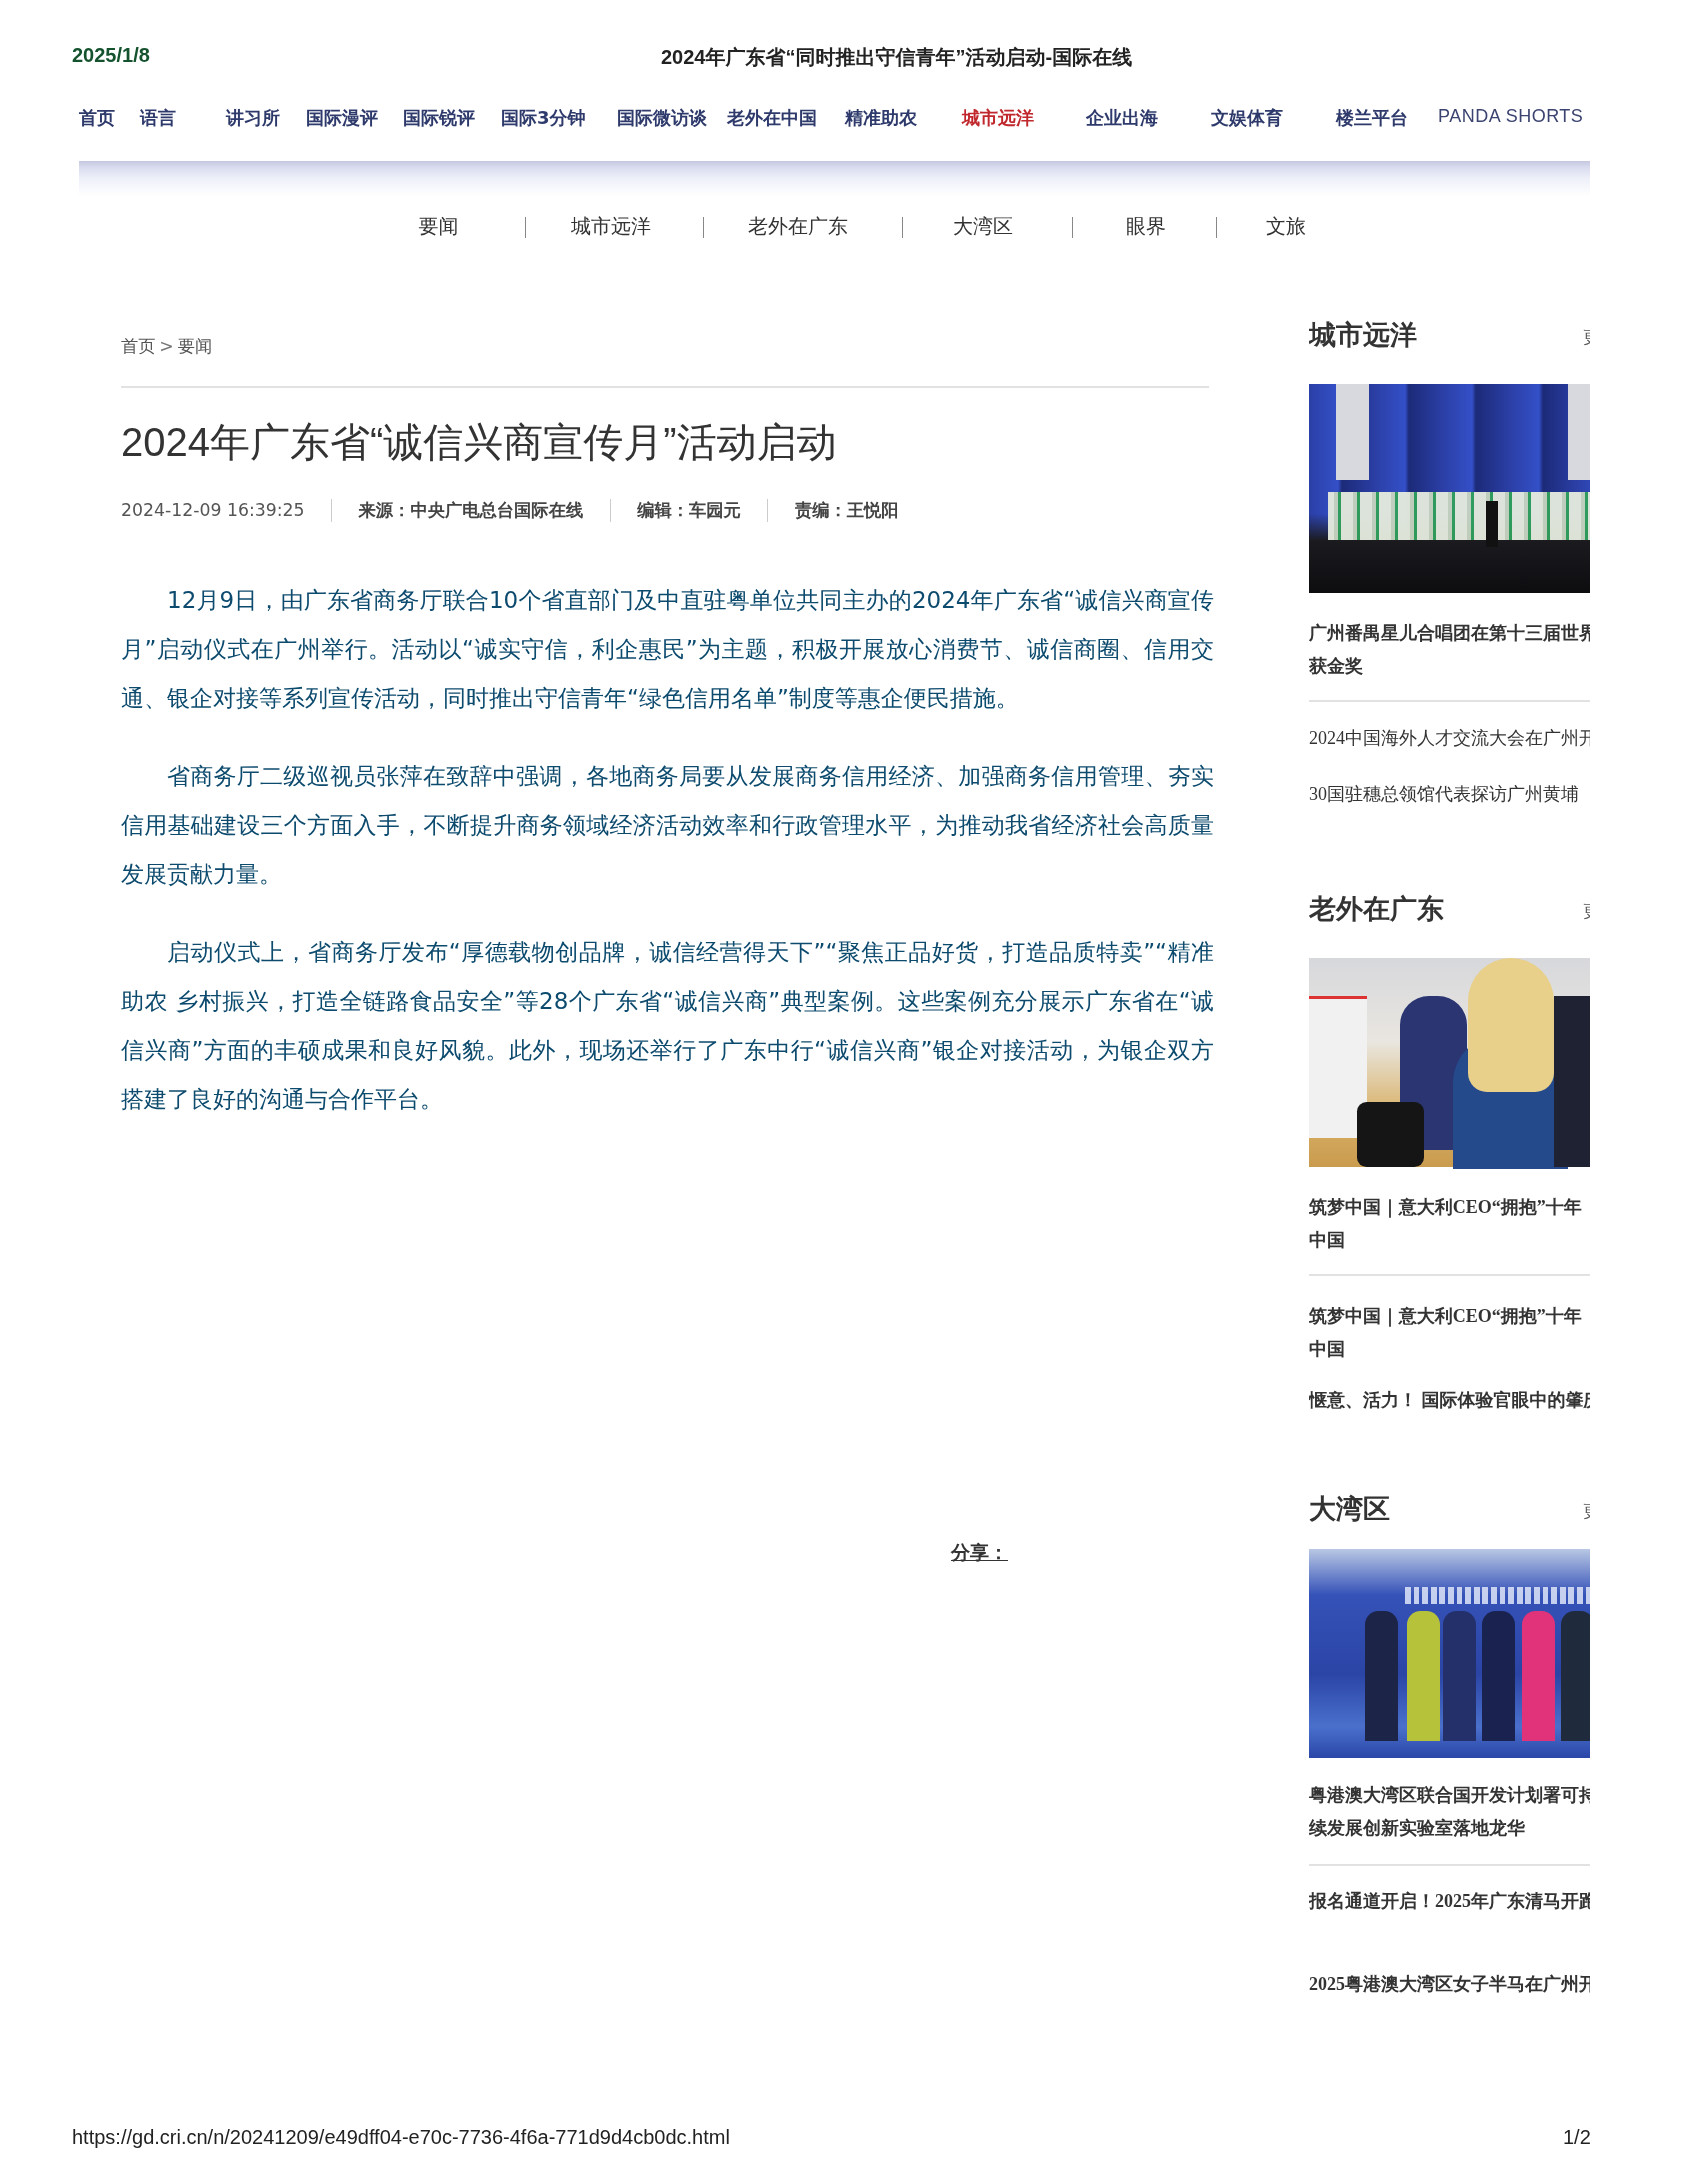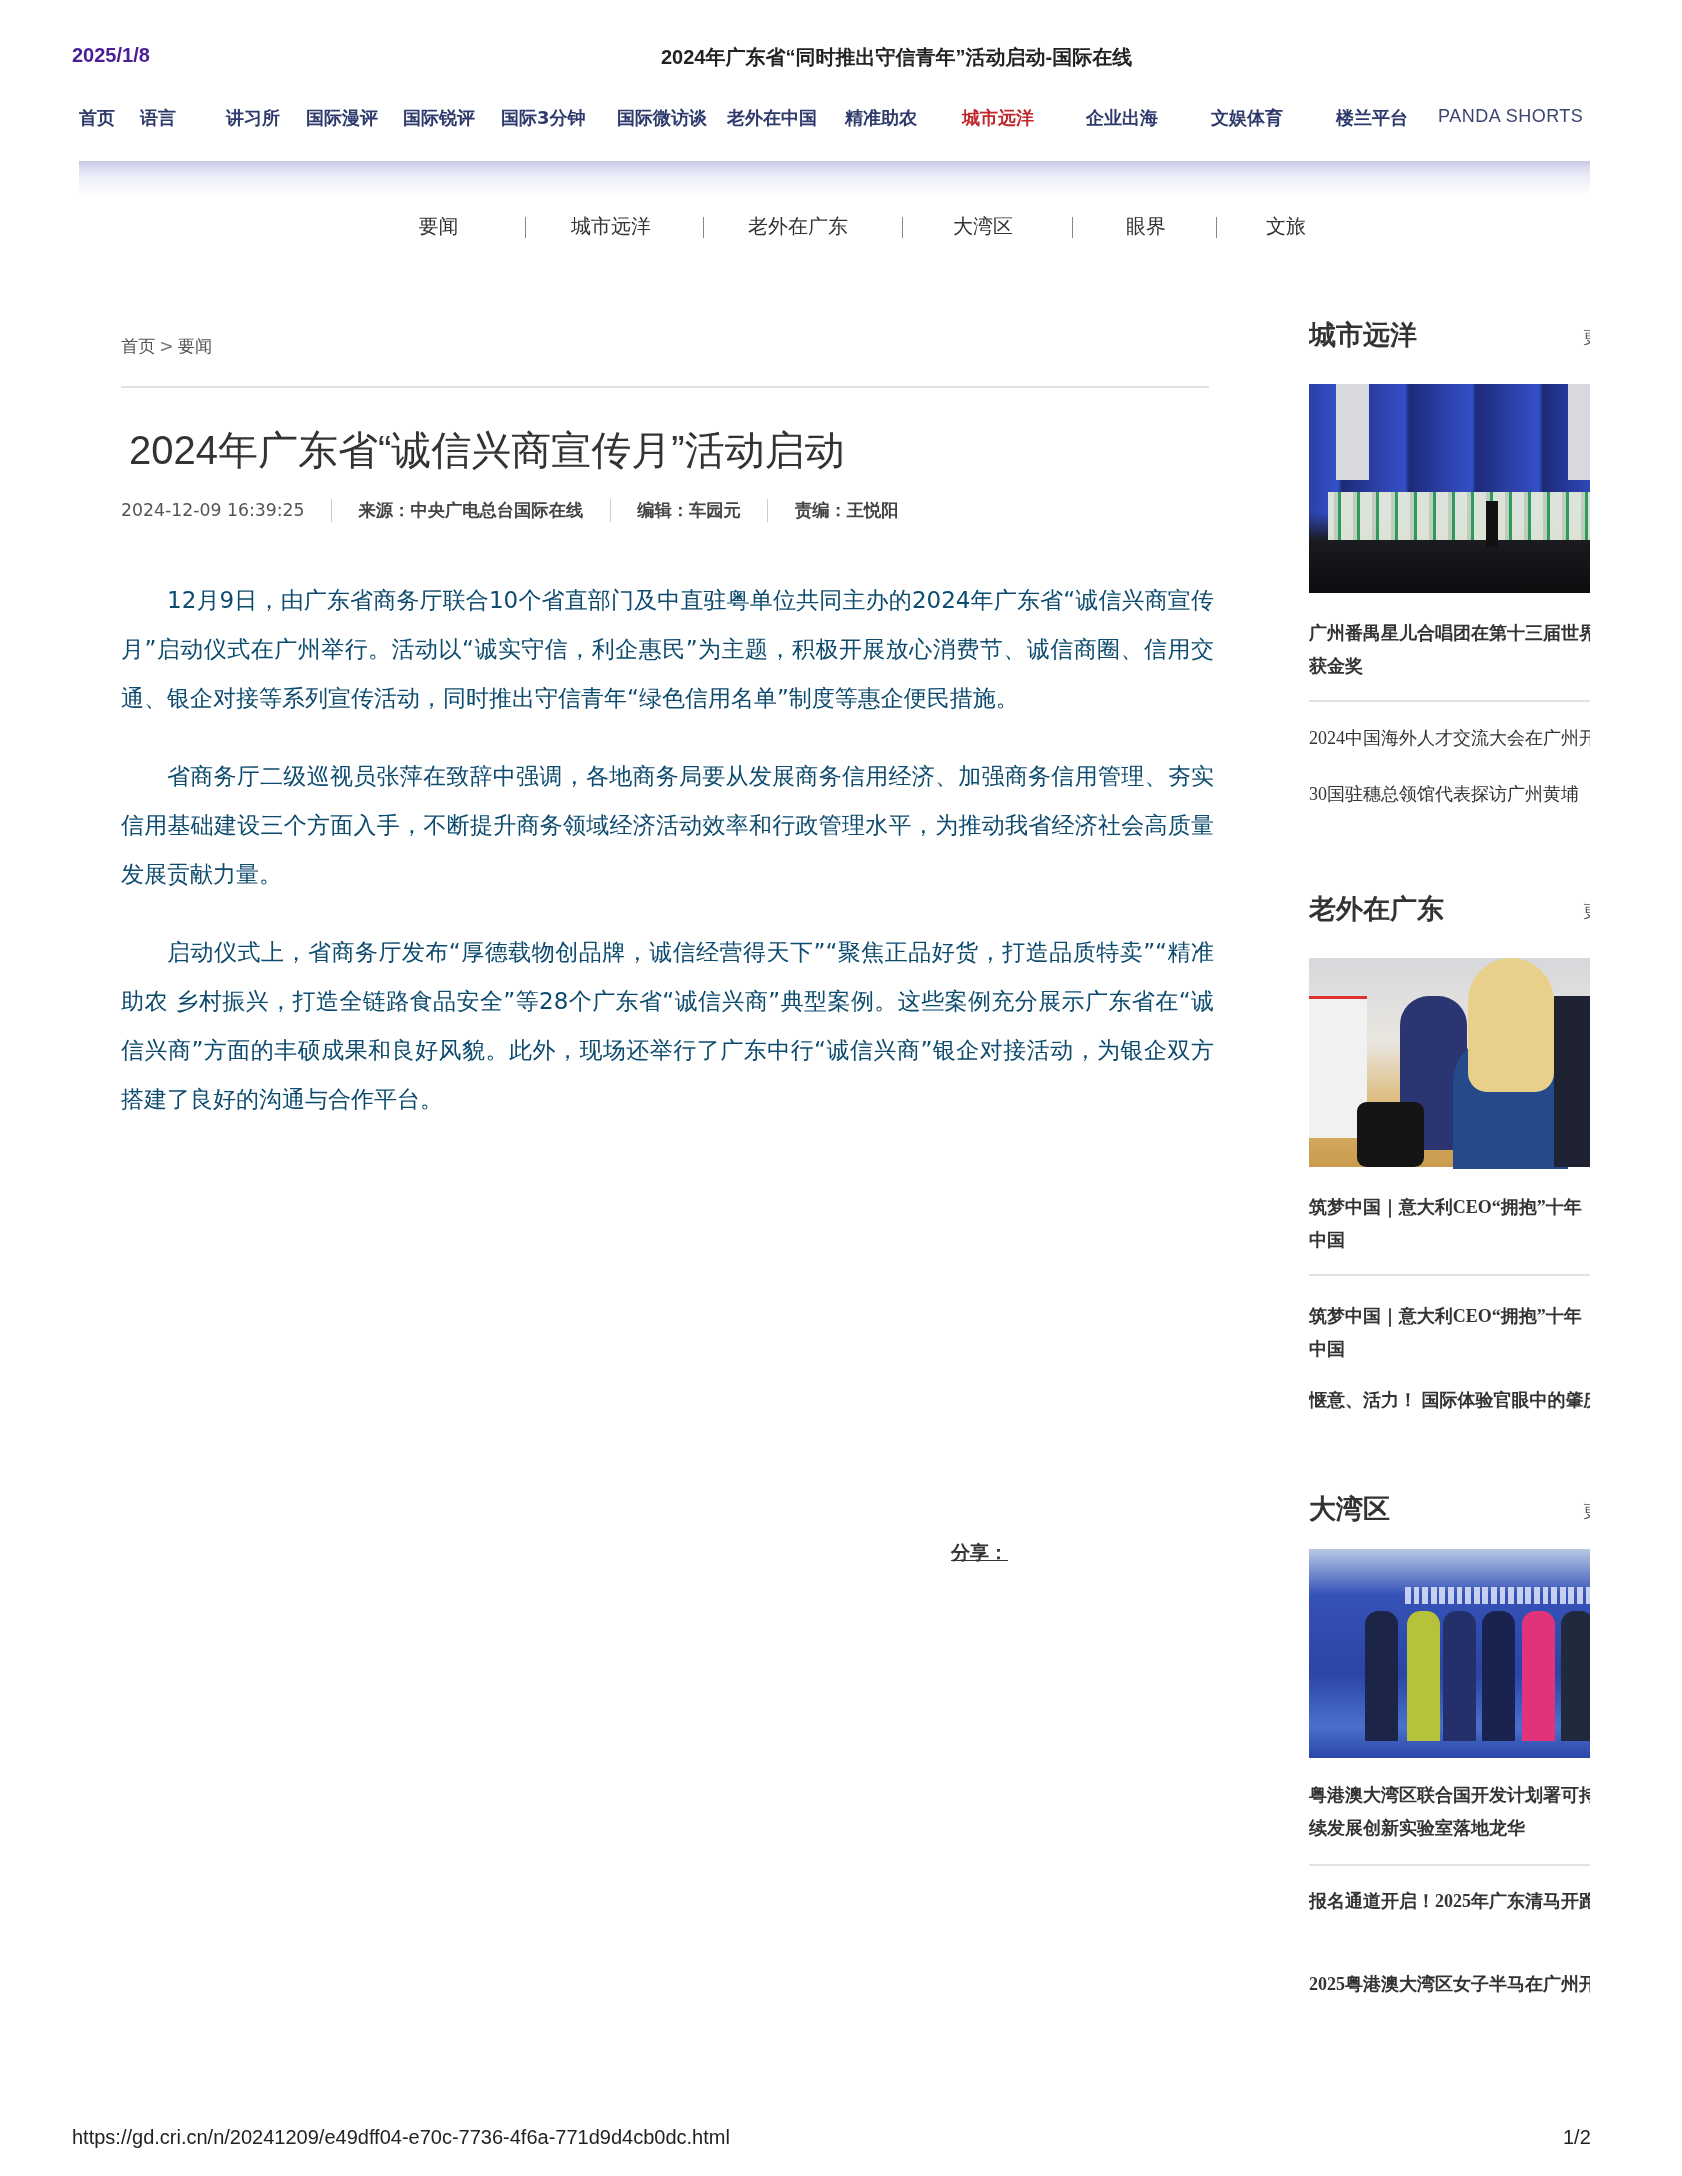--- a/index.html
+++ b/index.html
@@ -1,21 +1,21 @@
 <!DOCTYPE html>
 <html><head>
 <meta charset="utf-8">
 <style>
   html, body { margin: 0; padding: 0; background: #ffffff; }
   body { width: 1682px; height: 2177px; position: relative; overflow: hidden;
          font-family: "DejaVu Sans", "Liberation Sans", sans-serif; color: #333; }
   .abs { position: absolute; }
 
   
-  .print-date { left: 72px; top: 44px; font-size: 20px; font-weight: bold; color: #4c1d95; font-family: "Liberation Sans", sans-serif; }
+  .print-date { left: 72px; top: 44px; font-size: 20px; font-weight: bold; color: #14532d; font-family: "Liberation Sans", sans-serif; }
   .print-title { left: 661px; top: 44px; font-size: 20px; font-weight: bold; color: #222; font-family: "Liberation Sans", sans-serif; }
   .print-url { left: 72px; top: 2126px; font-size: 20px; color: #222; font-family: "Liberation Sans", sans-serif; }
   .print-page { left: 1563px; top: 2126px; font-size: 20px; color: #222; font-family: "Liberation Sans", sans-serif; }
 
   
   .topnav { left: 79px; top: 106px; width: 1518px; height: 29px; }
   .topnav a { position: absolute; top: 0; font-size: 18px; color: #2e3a6b; text-decoration: none; white-space: nowrap; font-weight: bold; }
   .topnav a.active { color: #c0282d; }
   .topnav a.latin { font-weight: normal; font-family: "Liberation Sans", sans-serif; color: #3b4470; letter-spacing: 0.5px; text-align: center; }
 
@@ -118,21 +118,21 @@
   <a style="left:723px">眼界</a>
   <span class="sep" style="left:813px"></span>
   <a style="left:863px">文旅</a>
 </nav>
 
 <div class="abs breadcrumb">
   <span>首页</span><span class="gt">&gt;</span><span>要闻</span>
 </div>
 <div class="abs divider-main"></div>
 
-<h1 class="abs article-title" style="margin:8px">2024年广东省“诚信兴商宣传月”活动启动</h1>
+<h1 class="abs article-title" style="margin:0">2024年广东省“诚信兴商宣传月”活动启动</h1>
 
 <div class="abs meta">
   <span class="item">2024-12-09 16:39:25</span>
   <span class="vsep"></span>
   <span class="item label">来源：</span><span class="item label">中央广电总台国际在线</span>
   <span class="vsep"></span>
   <span class="item label">编辑：</span><span class="item label">车园元</span>
   <span class="vsep"></span>
   <span class="item label">责编：</span><span class="item label">王悦阳</span>
 </div>

